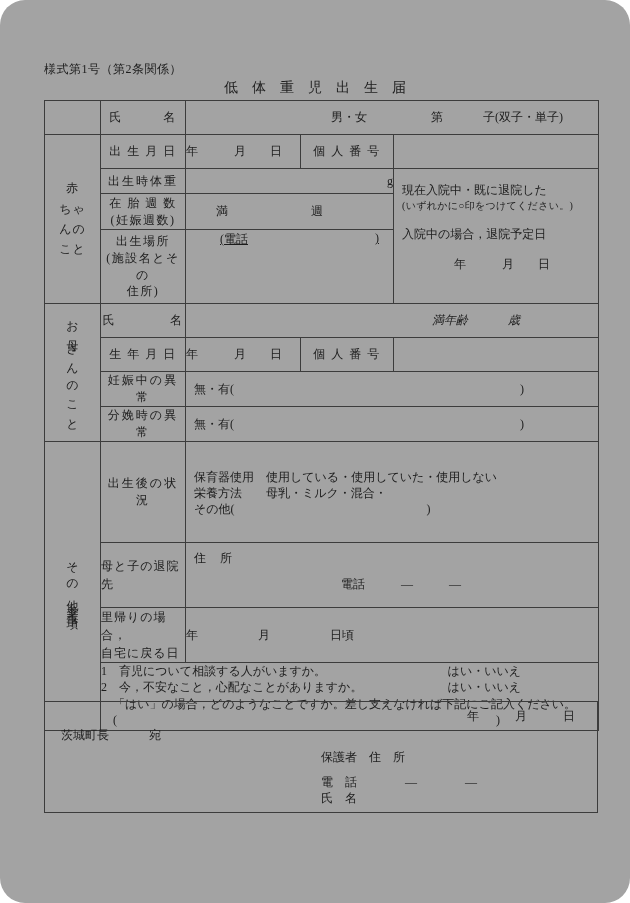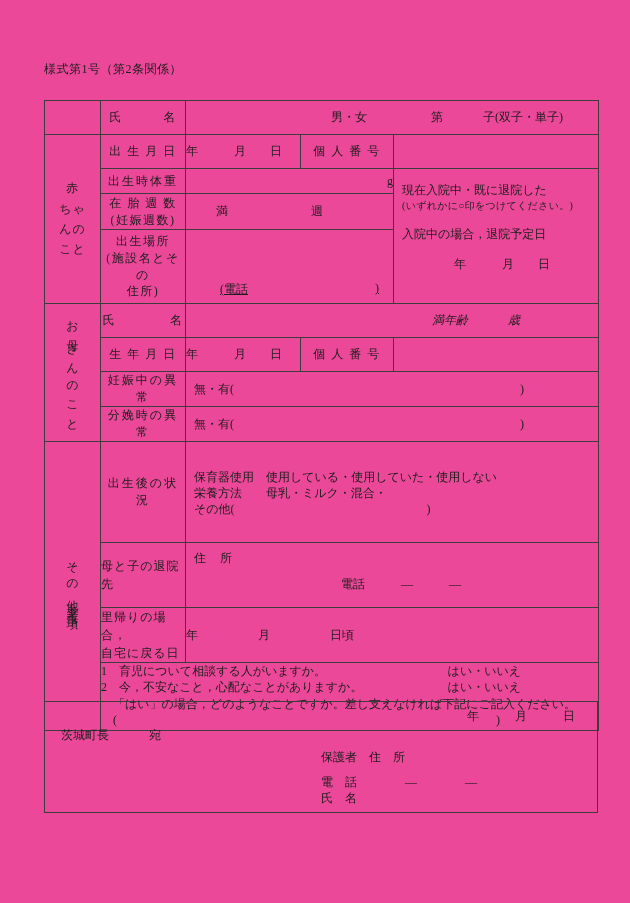--- a/index.html
+++ b/index.html
@@ -1,19 +1,19 @@
 <!DOCTYPE html>
 <html><head>
 <meta charset="utf-8">
 <style>
   html,body{margin:0;padding:0;background:#fff;}
   .sheet{
-    position:relative;width:630px;height:903px;background:#ec4899;
+    position:relative;width:630px;height:903px;background:#a3a3a3;
     font-family:"Liberation Serif","DejaVu Serif",serif;color:#1d1d1d;
-    font-size:12px;overflow:hidden;
+    font-size:12px;overflow:hidden;border-radius:25px;
   }
   .form-number{position:absolute;left:44px;top:61px;font-size:12px;letter-spacing:.5px;}
   .doc-title{position:absolute;left:0;width:630px;top:79px;text-align:center;font-size:14px;letter-spacing:14px;text-indent:14px;}
 
   table.form{position:absolute;left:44px;top:100px;width:554px;border-collapse:collapse;table-layout:fixed;}
   table.form td{border:1px solid #3c3c3c;padding:0;vertical-align:middle;font-size:12px;}
 
   .vwrap-h{text-align:center;white-space:pre-line;line-height:1.7;letter-spacing:1px;}
   .vcell{text-align:center;}
   .vtext{display:inline-block;writing-mode:vertical-rl;text-orientation:upright;letter-spacing:5px;line-height:1;}
@@ -22,21 +22,21 @@
   .lbl-tight{text-align:center;letter-spacing:2px;}
   .lbl-left{text-align:left;padding:4px 4px 4px 7px;white-space:pre-line;line-height:1.5;letter-spacing:1px;vertical-align:middle;}
 
   .row-flex{display:flex;align-items:center;}
 
   .name-cell span{display:inline-block;}
   .date-cell{text-align:left;padding-left:26px;}
   .weight-cell{text-align:right;padding-right:70px;}
   .weeks-cell{display:flex;justify-content:space-between;padding:0 70px 0 30px;}
 
-  .place-cell{display:flex;flex-direction:column;justify-content:flex-end;height:71px;text-decoration:underline;}
+  .place-cell{display:flex;flex-direction:column;height:71px;text-decoration:underline;}
   .place-phone{display:flex;justify-content:space-between;padding:0 14px 4px 34px;}
 
   .hospital-cell{vertical-align:top !important;}
   .hospital-inner{padding:13px 4px 0 8px;line-height:1.35;}
   .hospital-note{font-size:10px;margin-top:1px;letter-spacing:.3px;}
   .hospital-l3{margin-top:13px;}
   .hospital-l4{margin-top:14px;padding-left:52px;}
 
   .mname-cell{display:flex;align-items:center;font-style:italic;}
   .mname-cell .age-lb{margin-left:246px;}
@@ -65,20 +65,21 @@
   .f-phone{margin-top:9px;}
   .f-name{margin-top:1px;}
   .f-rel{margin-top:1px;}
 </style>
 </head>
 <body>
 
 <div class="sheet">
 
   <div class="form-number">様式第1号（第2条関係）</div>
+  <div class="doc-title">低体重児出生届</div>
 
   <table class="form">
     <colgroup>
       <col style="width:56px">
         <col style="width:85px">
         <col style="width:115px">
         <col style="width:93px">
         <col style="width:205px">
     </colgroup>
 

